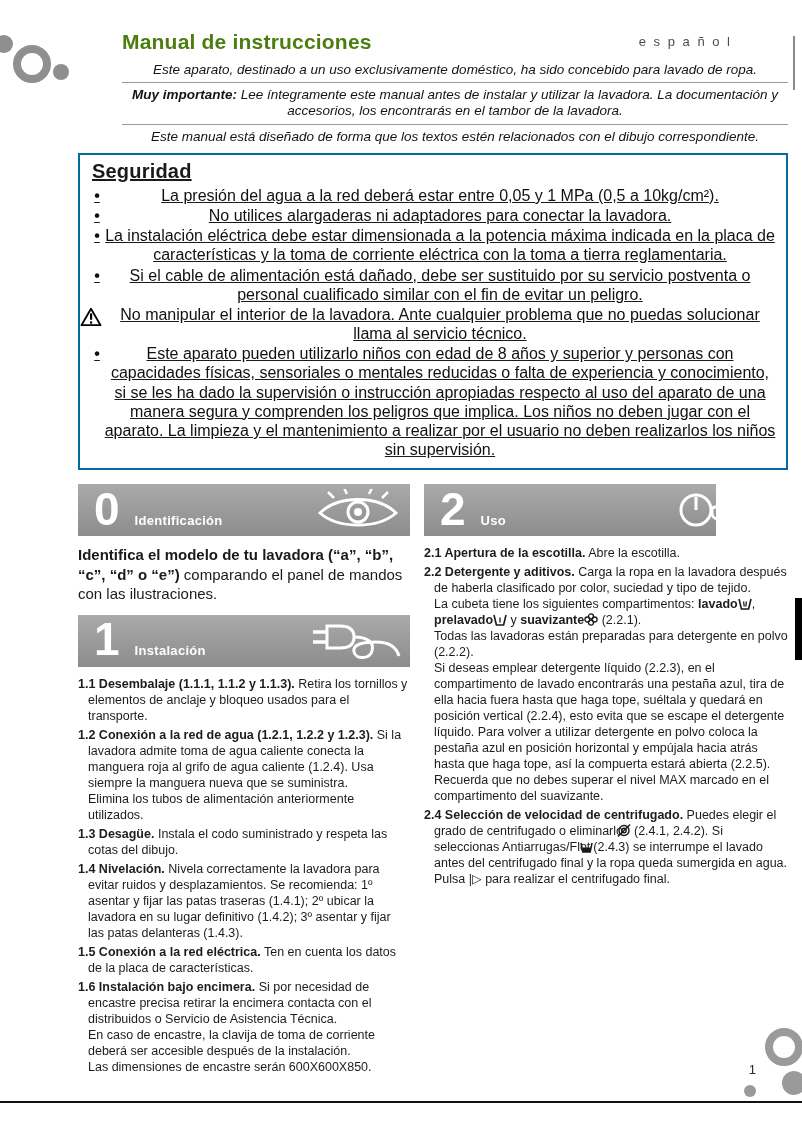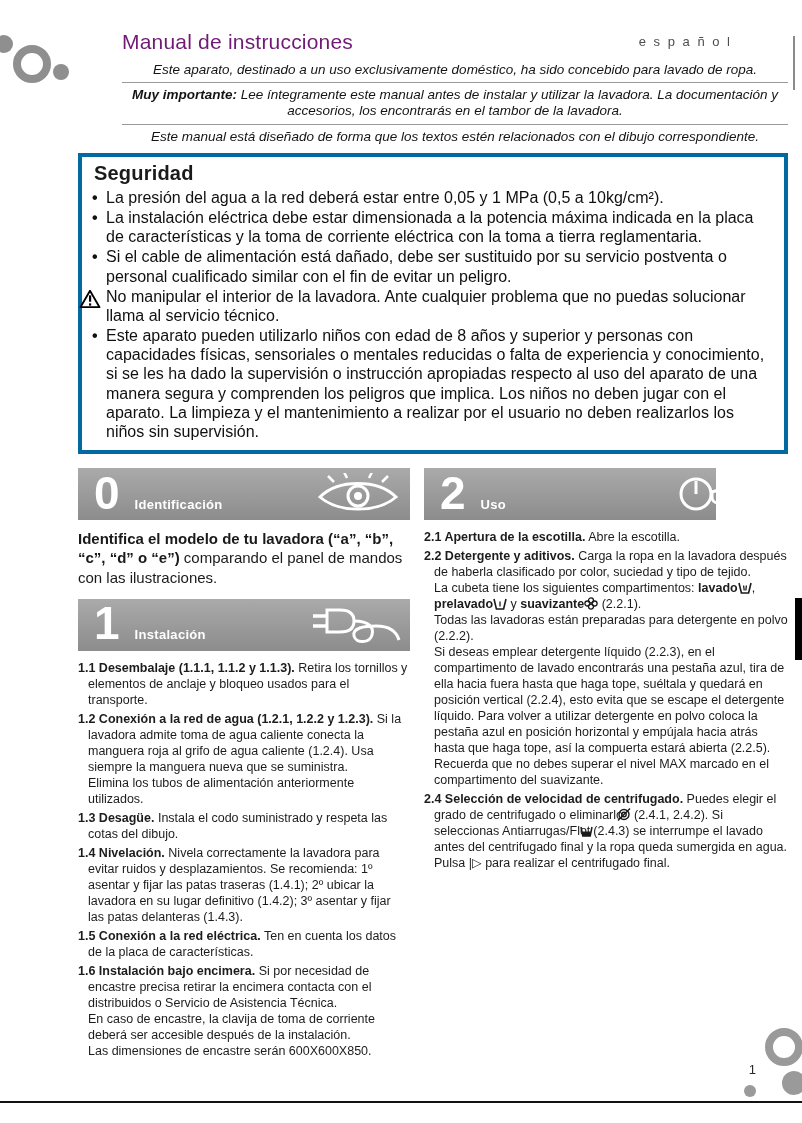--- a/index.html
+++ b/index.html
@@ -6,31 +6,31 @@
   * { margin:0; padding:0; box-sizing:border-box; }
   html,body { background:#e9e9e9; }
   .page {
     position:relative; width:802px; height:1123px; background:#fff;
     font-family:"Liberation Sans","DejaVu Sans",sans-serif;
     color:#1a1a1a; overflow:hidden; margin:0 auto;
   }
   
   .brand-logo { position:absolute; left:0; top:16px; }
   .header-row { padding-top:30px; margin:0 12px 0 122px; display:flex; justify-content:space-between; align-items:flex-start; }
-  .doc-title { font-size:21px; font-weight:normal; letter-spacing:0.2px; color:#701a75; }
+  .doc-title { font-size:21px; font-weight:bold; letter-spacing:0.2px; color:#4d7c0f; }
   .lang { font-size:13px; font-weight:normal; letter-spacing:2px; color:#4d4d4d; margin:4px 58px 0 0; }
   
   .intro { margin:8px 14px 0 122px; font-style:italic; font-size:13.5px; line-height:1.2; color:#141414; }
   .intro p { margin:0;text-align:center; }
   .intro b { font-weight:bold; }
   .rule { border-top:1px solid #9a9a9a; margin:4px 0 4px; }
   
-  .safety { margin:8px 14px 0 78px; border:4px solid #0369a1; padding:5px 10px 8px 10px; }
+  .safety { margin:8px 14px 0 78px; border:2px solid #0369a1; padding:5px 10px 8px 10px;text-decoration:underline; }
   .safety h2 { font-size:20px; font-weight:bold; margin:0 0 3px 2px; letter-spacing:0.2px; }
-  .bullet { display:flex; align-items:flex-start; font-size:16px; line-height:1.2; margin:0 0 1px; color:#101010; }
+  .bullet { display:flex; align-items:flex-start; font-size:16px; line-height:1.2; margin:0 0 1px; color:#101010;text-align:center; }
   .bullet::before { content:"•"; flex:none; width:14px; font-weight:bold; }
   .bullet.warning::before { content:none; }
   .btext { flex:1; }
   .wicon { flex:none; width:27px; margin-left:-13px; padding-top:2px; }
   
   .columns { display:flex; gap:14px; margin:14px 14px 0 78px; }
   .col-left { width:332px; flex:none; }
   .col-right { flex:1; min-width:0; }
   
   .banner { position:relative; height:52px; background:linear-gradient(180deg,#aaaaaa,#8c8c8c);
@@ -79,20 +79,23 @@
     <div class="rule"></div>
     <p><b>Muy importante:</b> <span>Lee íntegramente este manual antes de instalar y utilizar la lavadora. La documentación y accesorios, los encontrarás en el tambor de la lavadora.</span></p>
     <div class="rule"></div>
     <p>Este manual está diseñado de forma que los textos estén relacionados con el dibujo correspondiente.</p>
   </div>
 
   <div class="safety">
     <h2>Seguridad</h2>
     <div class="bullet">
         <span class="btext">La presión del agua a la red deberá estar entre 0,05 y 1 MPa (0,5 a 10kg/cm²).</span>
+      </div>
+    <div class="bullet">
+        <span class="btext">No utilices alargaderas ni adaptadores para conectar la lavadora.</span>
       </div>
     <div class="bullet">
         <span class="btext">La instalación eléctrica debe estar dimensionada a la potencia máxima indicada en la placa de características y la toma de corriente eléctrica con la toma a tierra reglamentaria.</span>
       </div>
     <div class="bullet">
         <span class="btext">Si el cable de alimentación está dañado, debe ser sustituido por su servicio postventa o personal cualificado similar con el fin de evitar un peligro.</span>
       </div>
     <div class="bullet warning">
       <span class="wicon">
         <svg width="22" height="20" viewBox="0 0 24 22">

